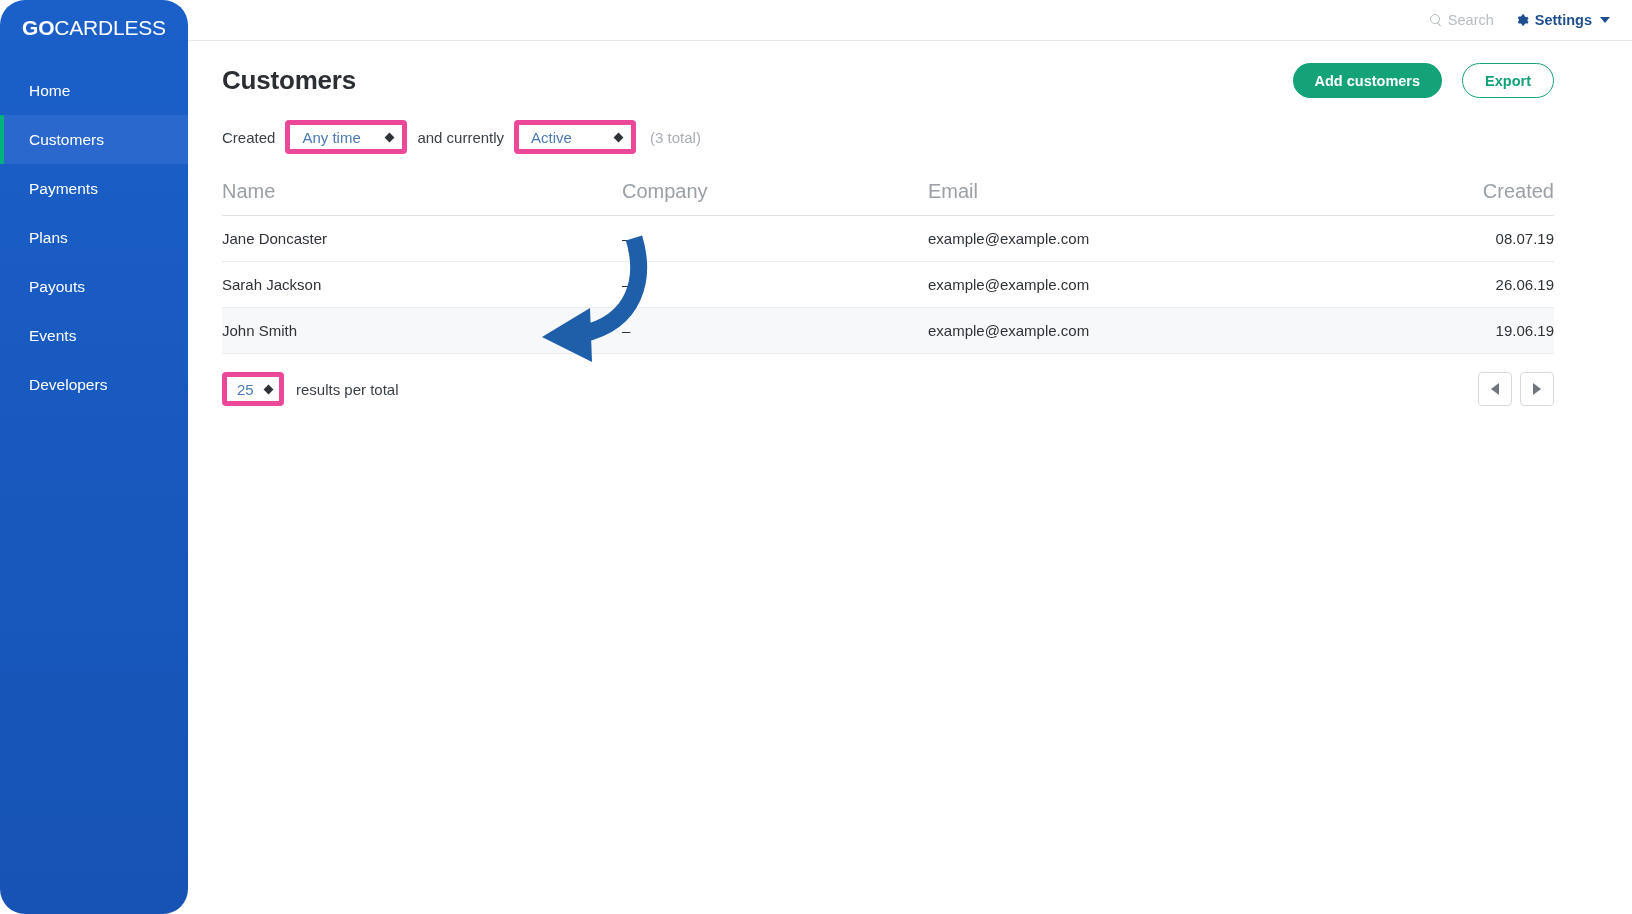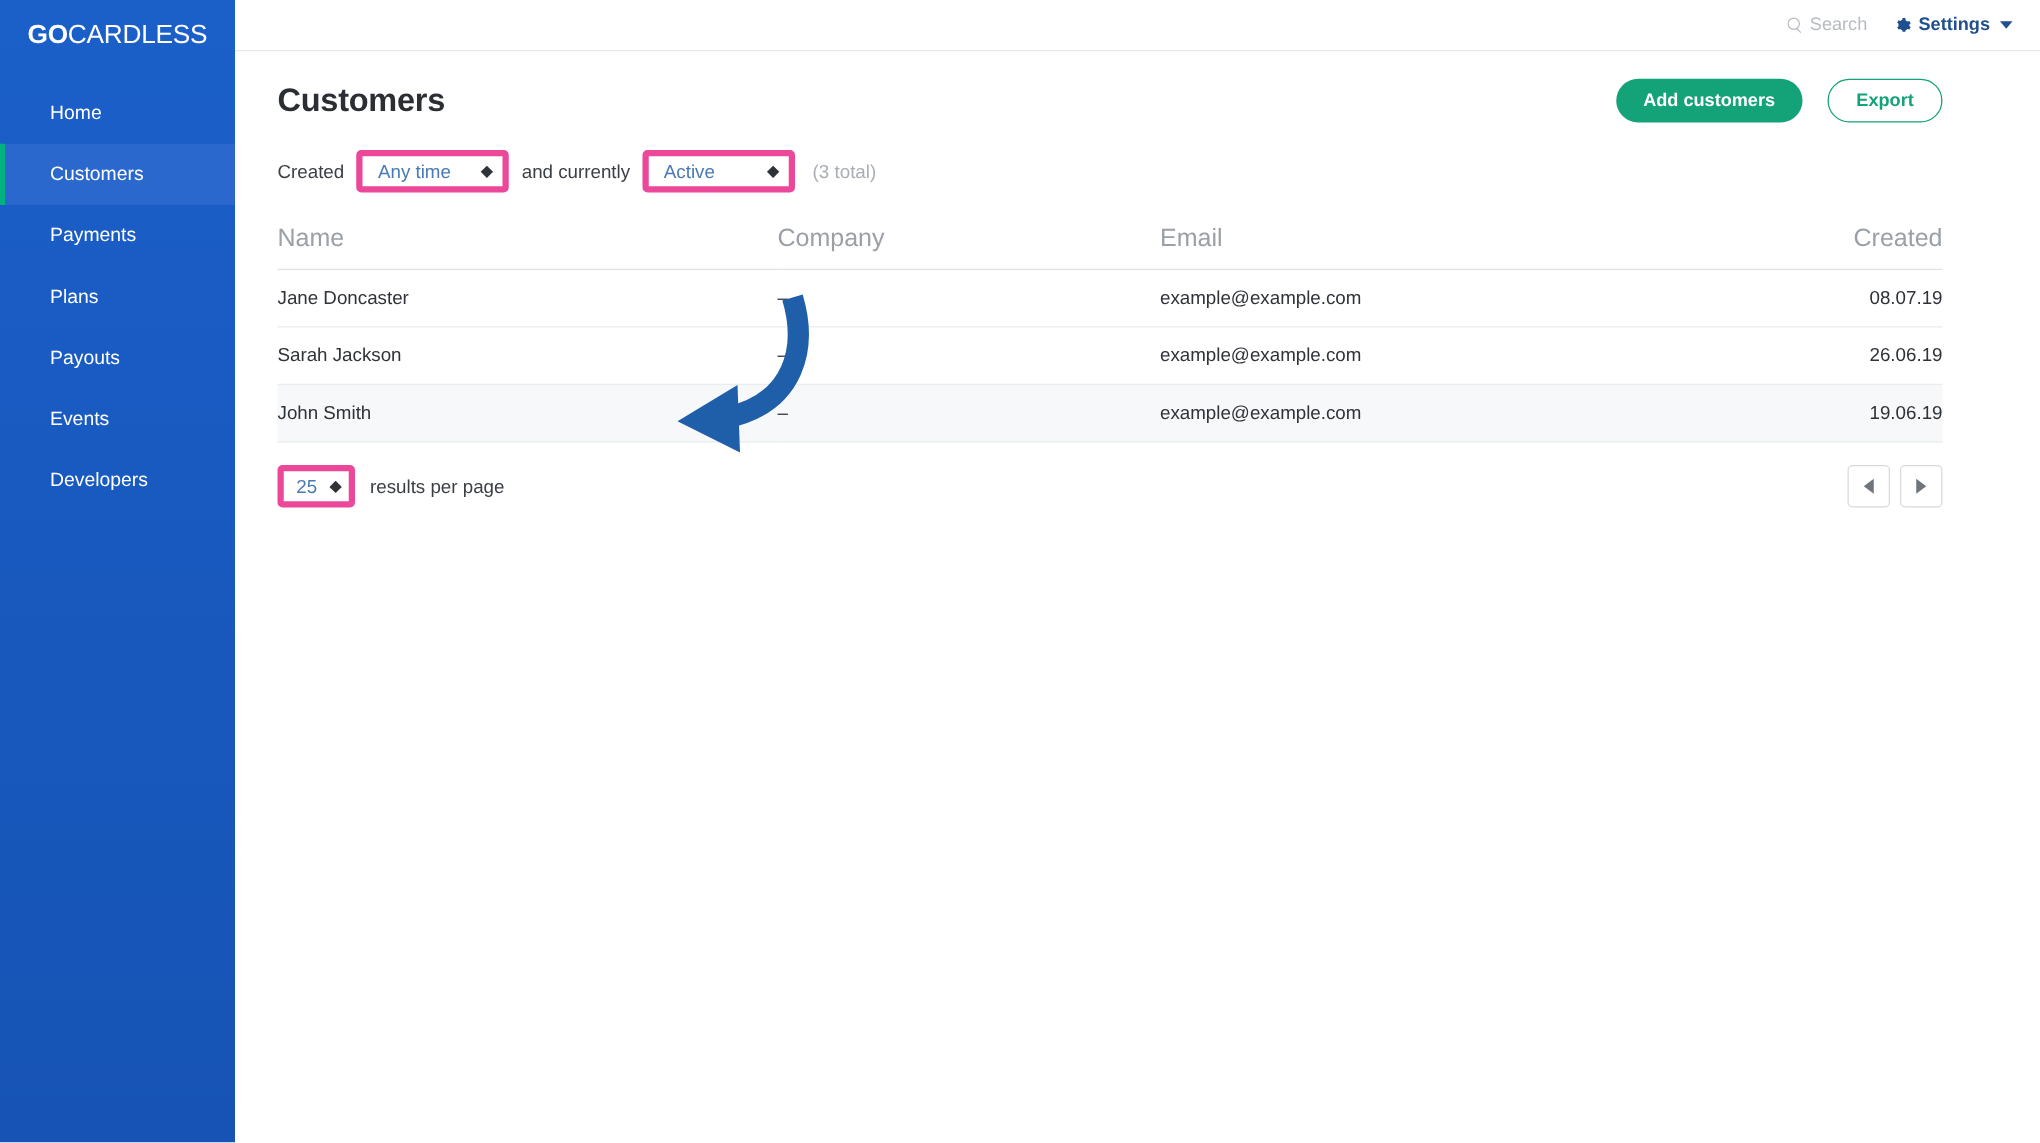--- a/index.html
+++ b/index.html
@@ -10,34 +10,35 @@
     overflow: hidden;
   }
   #app { position: relative; width: 1632px; height: 914px; display: flex; }
 
   
   .sidebar {
     width: 188px; height: 914px; flex: 0 0 188px;
     background: #1757bd;
     background: linear-gradient(180deg, #1b5fc9 0%, #1653b4 100%);
     position: relative;
+    border-radius: 25px;
   }
   .logo {
     height: 40px; display: flex; align-items: center;
     padding-left: 22px; margin-top: 8px;
     letter-spacing: .2px; user-select: none;
   }
   .logo .go { color: #ffffff; font-weight: 700; font-size: 21px; letter-spacing: -.2px; }
   .logo .cardless { color: #ffffff; font-weight: 300; font-size: 21px; letter-spacing: -.2px; }
 
   .nav { margin-top: 18px; }
   .nav-item {
     position: relative;
     height: 49px; display: flex; align-items: center;
-    padding-left: 40px;
+    padding-left: 29px;
     color: #ffffff; font-size: 15.5px; font-weight: 400;
     cursor: pointer;
   }
   .nav-item.active { background: #2a68cd; }
   .nav-item.active::before {
     content: ""; position: absolute; left: 0; top: 0; bottom: 0;
     width: 4px; background: #00b37e;
   }
 
   
@@ -251,21 +252,21 @@
           </tr>
         </tbody>
       </table>
 
       <div class="table-foot">
         <div class="foot-left">
           <div class="select-box small">
             <span class="val">25</span>
             <span class="diamond" style="margin-left:8px"></span>
           </div>
-          <span class="per-page-label">results per page</span>
+          <span class="per-page-label">results per total</span>
         </div>
         <div class="pager">
           <div class="pg-btn">
             <span class="tri-left"></span>
           </div>
           <div class="pg-btn">
             <span class="tri-right"></span>
           </div>
         </div>
       </div>

